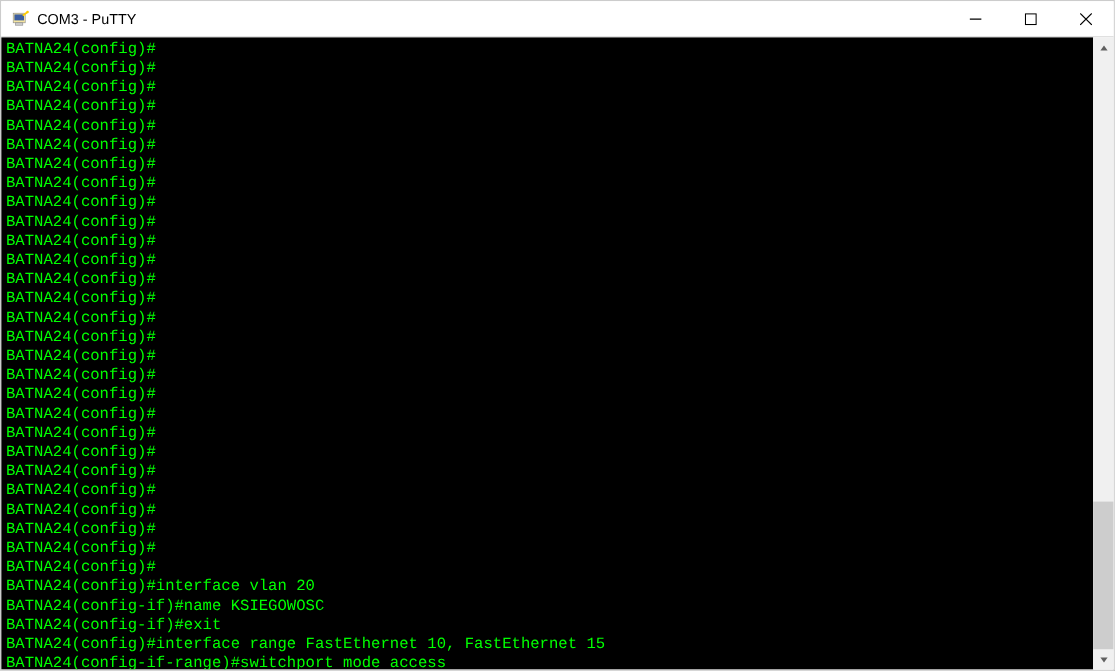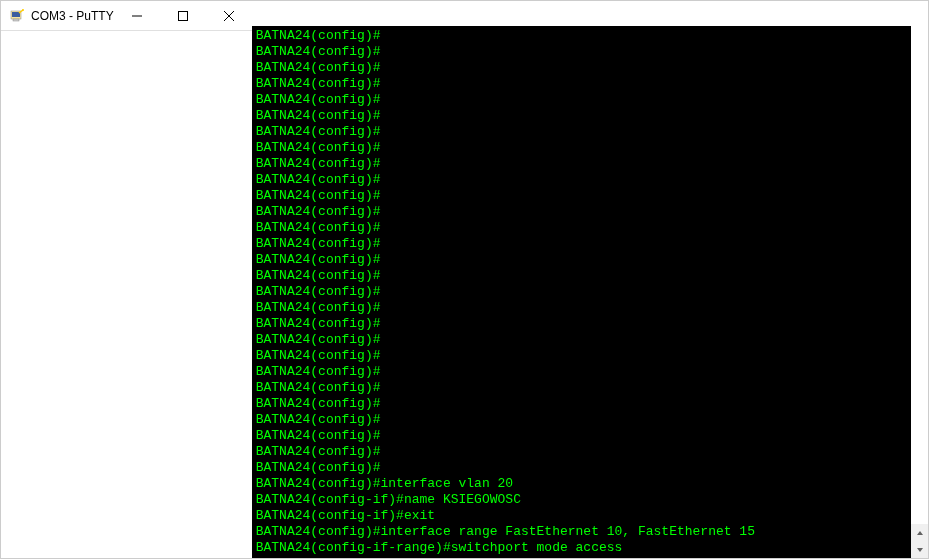--- a/index.html
+++ b/index.html
@@ -13,20 +13,21 @@
       width: 929px;
       height: 559px;
       overflow: hidden;
       position: relative;
     }
     .window {
       width: 929px;
       height: 559px;
       background: #ffffff;
       display: flex;
+      flex-direction: column;
       border: 1px solid #cccccc;
     }
     .titlebar {
       height: 30px;
       background: #ffffff;
       display: flex;
       align-items: center;
       padding-left: 8px;
       border-bottom: 1px solid #e0e0e0;
       flex-shrink: 0;
@@ -55,21 +56,20 @@
       cursor: pointer;
       font-size: 10px;
       color: #000000;
       background: transparent;
       border: none;
     }
     .content-area {
       flex: 1;
       display: flex;
       overflow: hidden;
-      align-items: flex-end;
     }
     .terminal {
       flex: 1;
       background: #000000;
       color: #00ff00;
       font-family: "Courier New", Courier, monospace;
       font-size: 13px;
       line-height: 16px;
       padding: 2px 4px;
       overflow: hidden;

